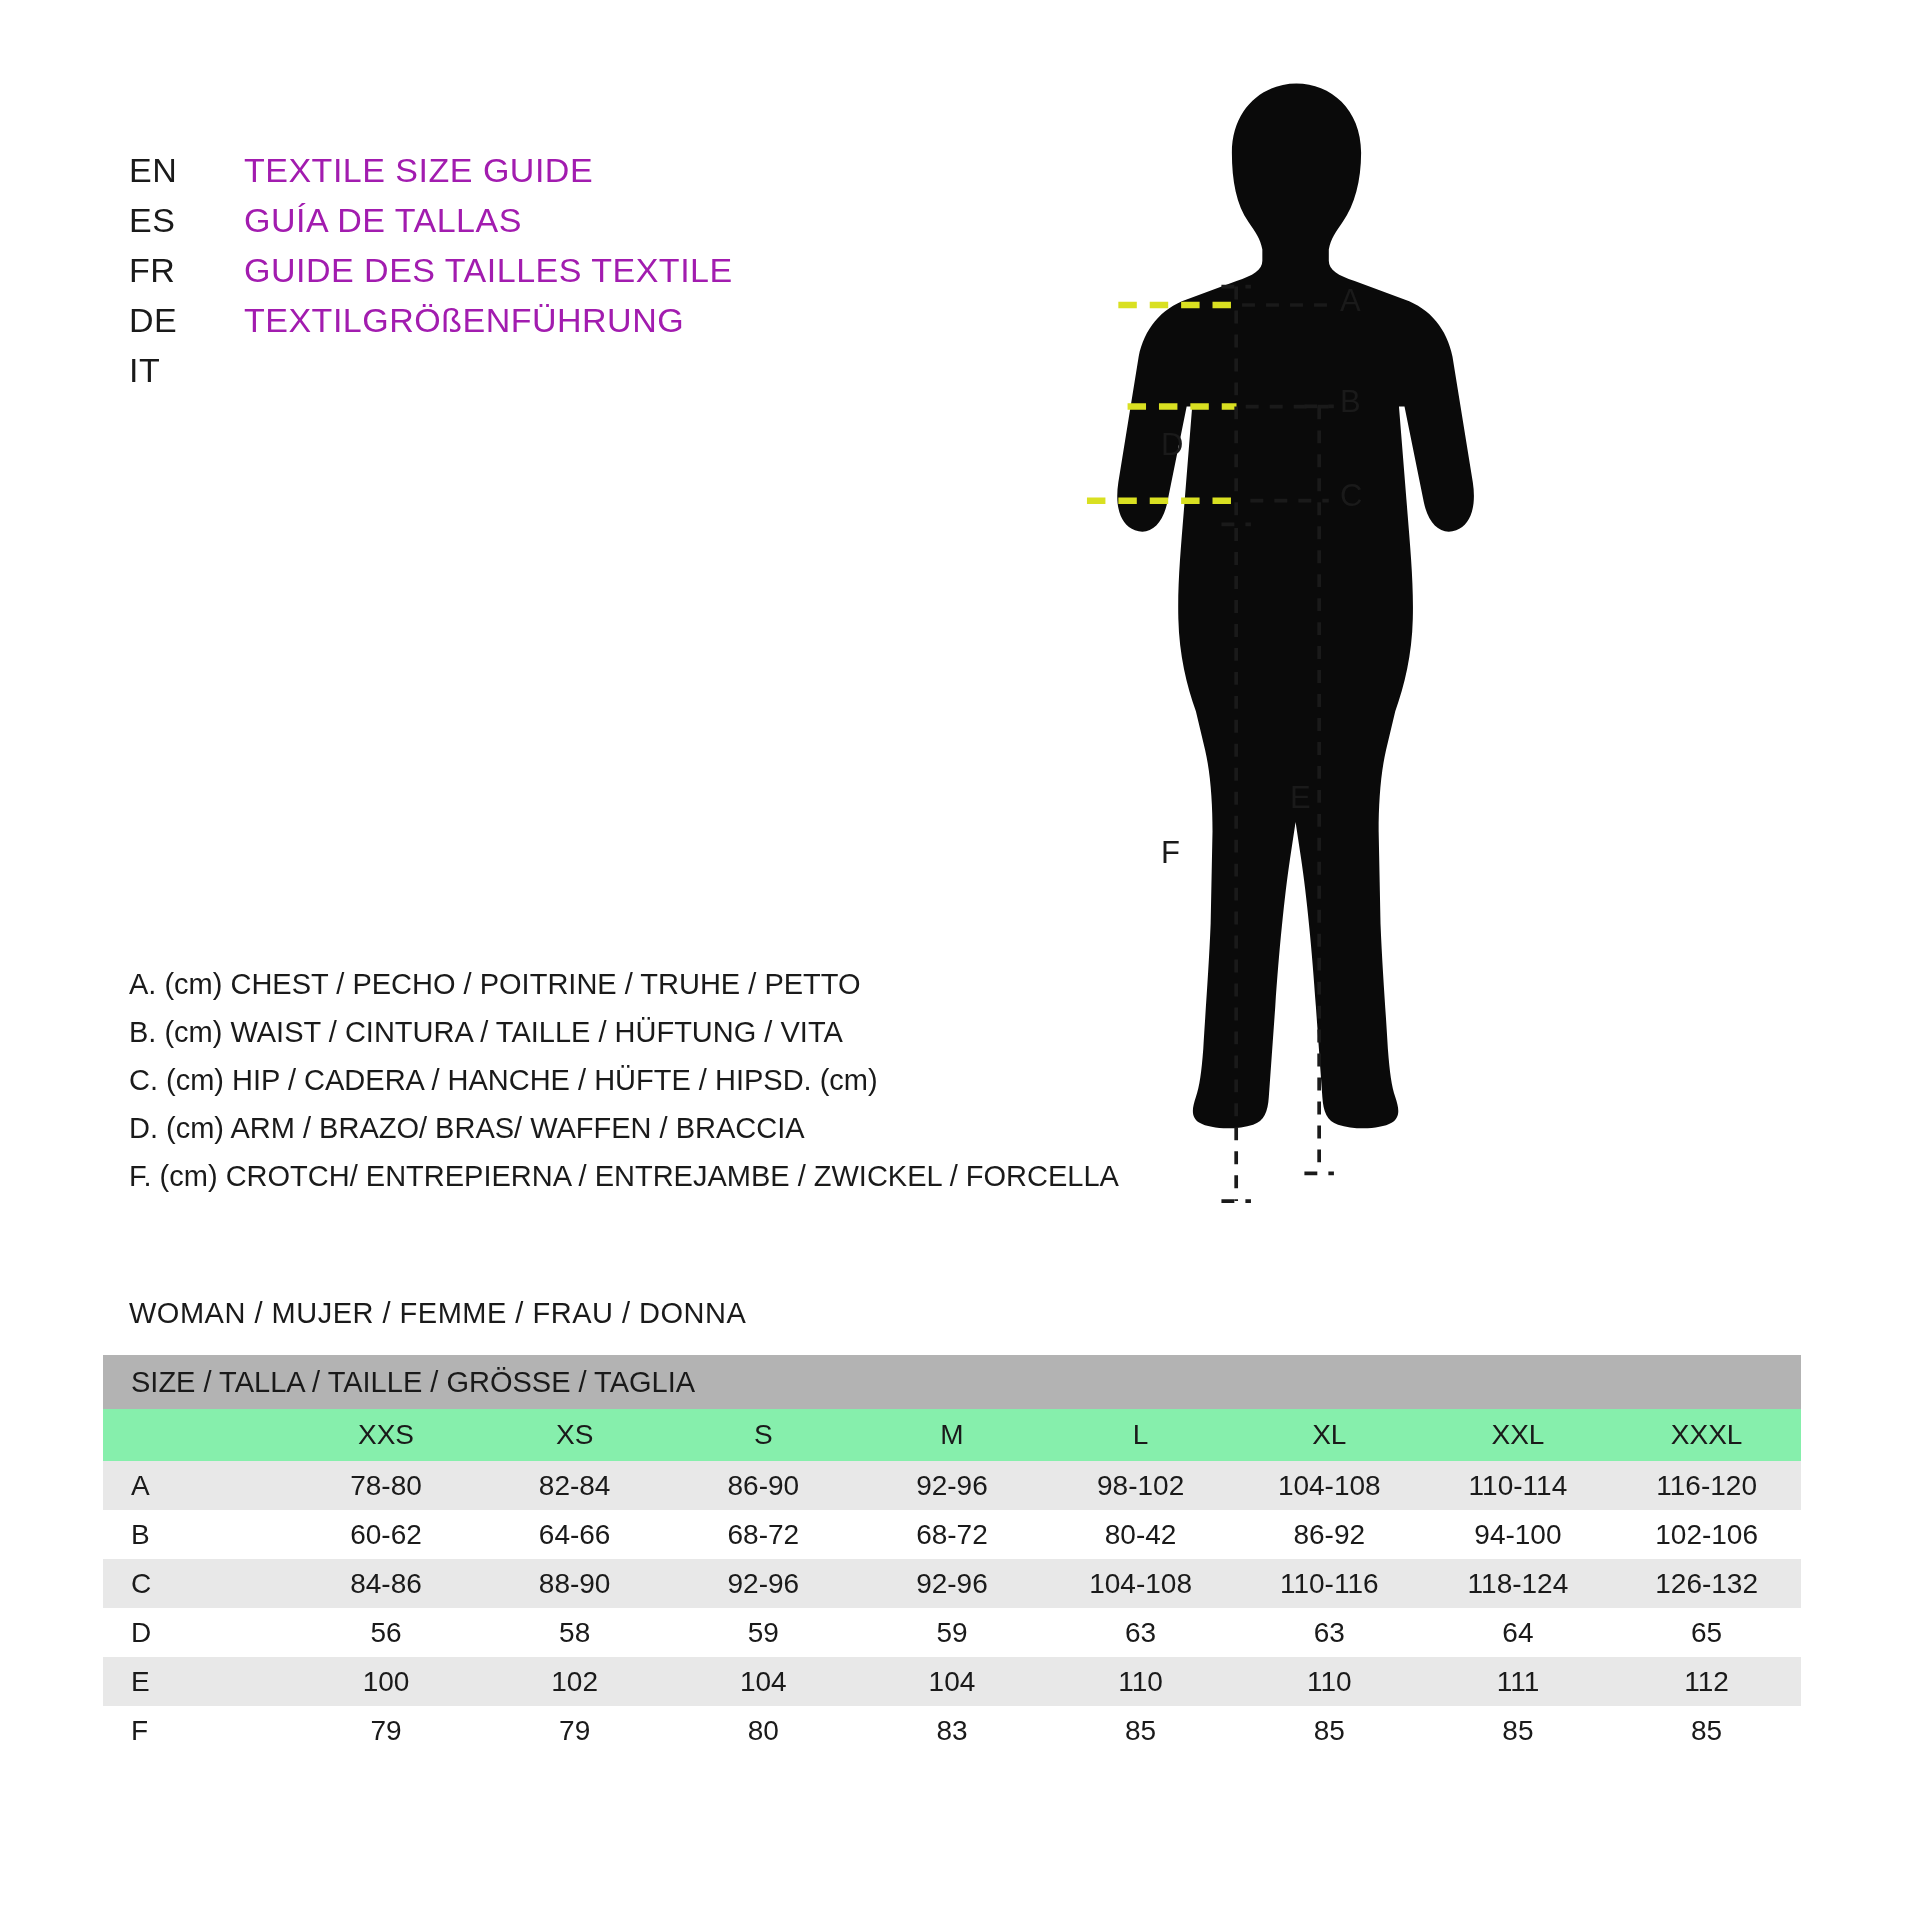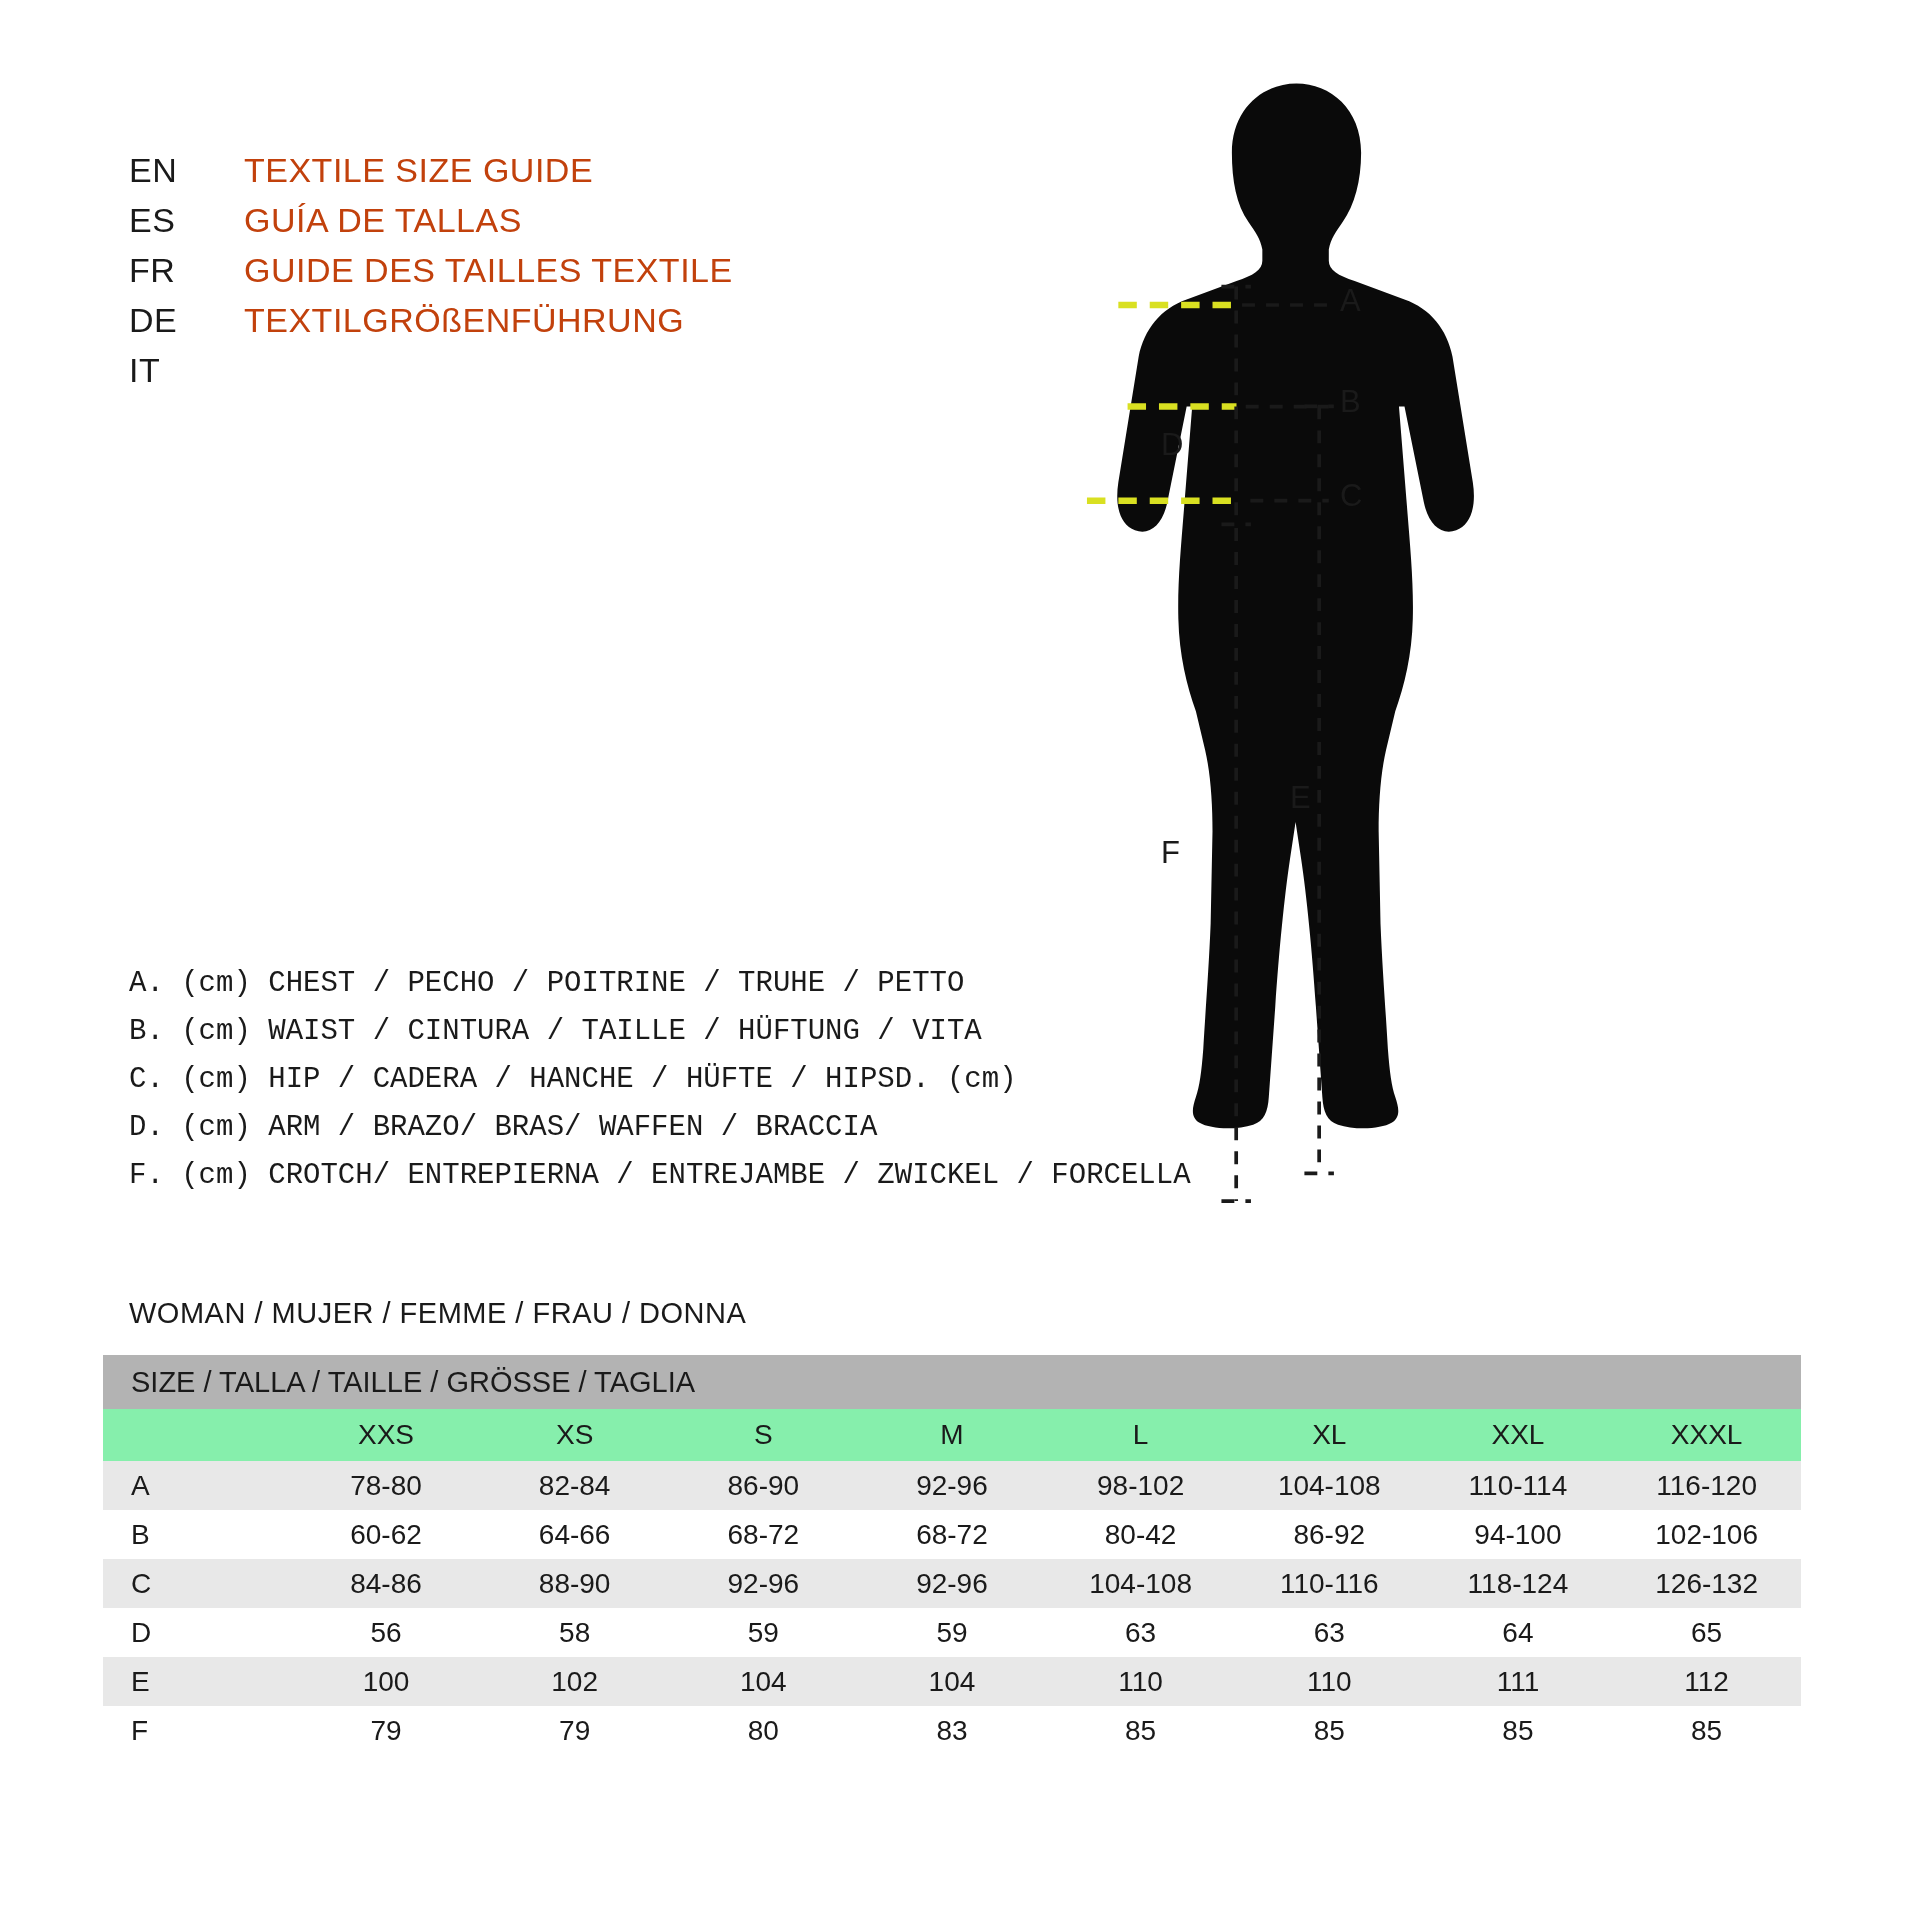--- a/index.html
+++ b/index.html
@@ -35,30 +35,29 @@
   }
   .title-lang {
     width: 115px;
     font-size: 34px;
     letter-spacing: 0.5px;
     color: #1a1a1a;
   }
   .title-text {
     font-size: 34px;
     letter-spacing: 0.5px;
-    color: #c2410c;
+    color: #a21caf;
   }
 
   
   .legend {
     position: absolute;
     left: 129px;
     top: 960px;
     width: 1061px;
-    font-family: Liberation Mono, monospace;
   }
   .legend-line {
     font-size: 29px;
     line-height: 48px;
     white-space: nowrap;
     color: #1a1a1a;
   }
 
   .group-label {
     position: absolute;

